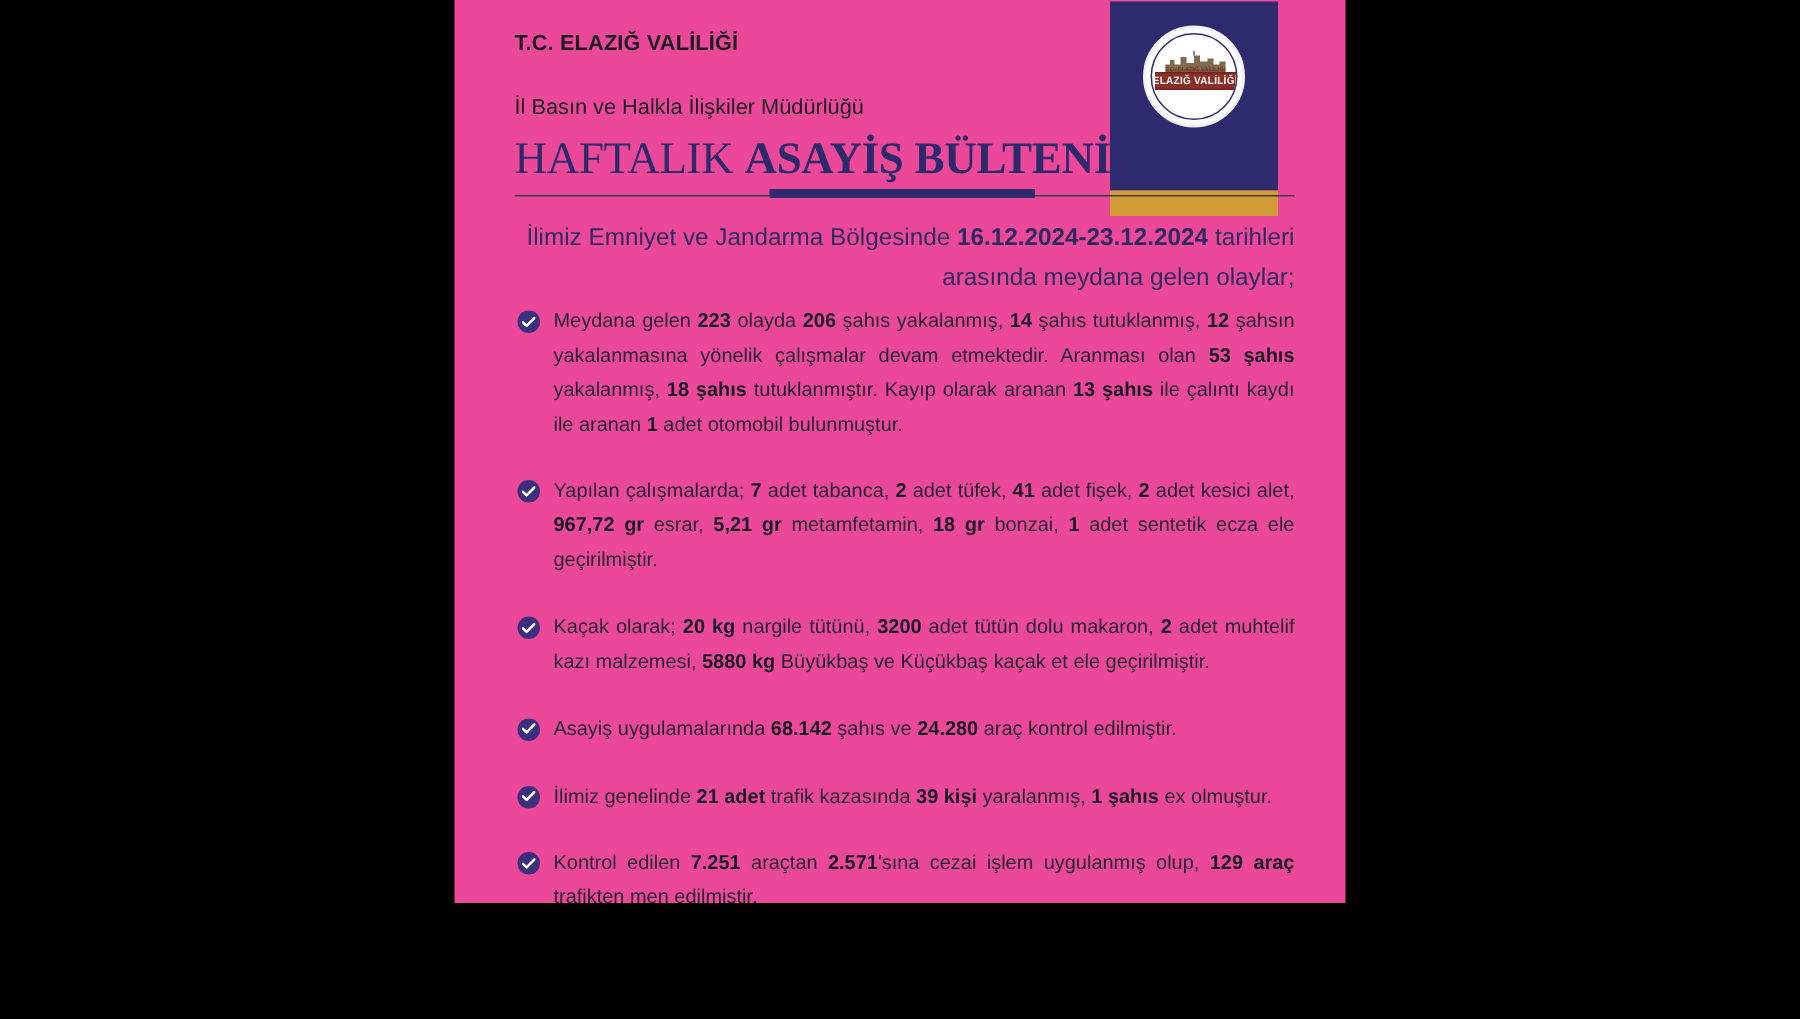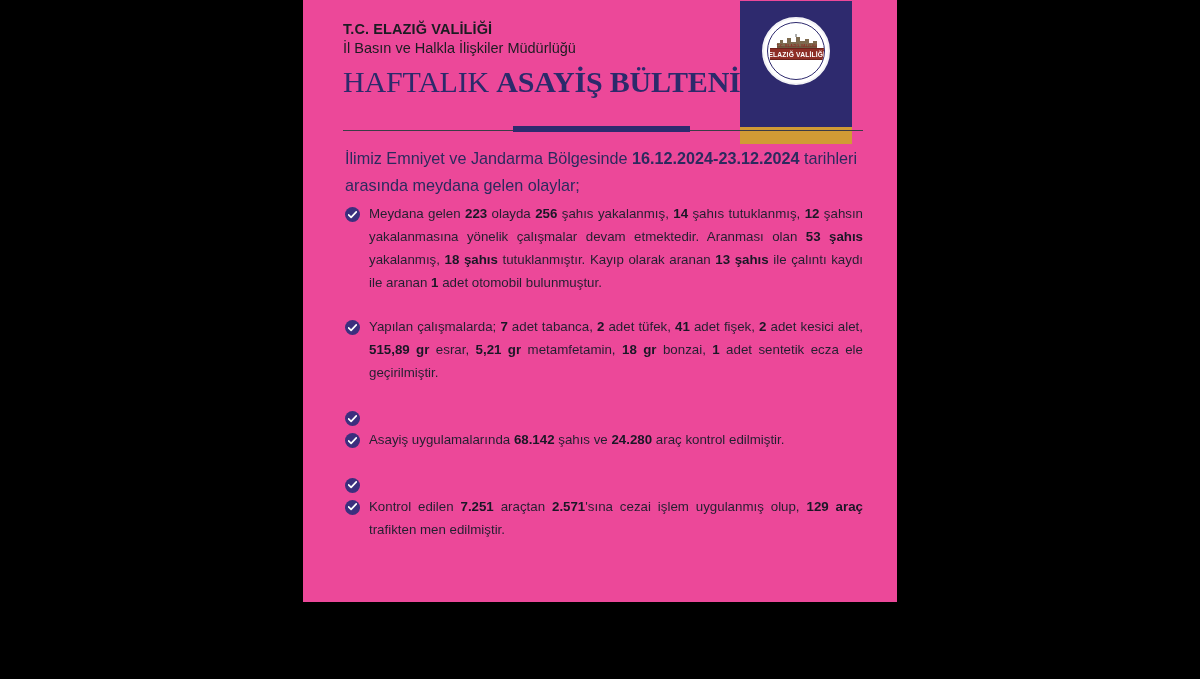--- a/index.html
+++ b/index.html
@@ -57,20 +57,21 @@
     white-space: nowrap;
   }
 
   .org-line2 {
     font-family: "Liberation Sans", sans-serif;
     font-size: 14.5px;
     font-weight: normal;
     color: #1c1c22;
     line-height: 1.45;
     white-space: nowrap;
+    margin-top: 24px;
   }
 
   #bulletin-title {
     margin-top: 7px;
     font-family: Liberation Serif, serif;
     font-size: 30px;
     line-height: 1.06;
     color: #2c2a6b;
     white-space: nowrap;
   }
@@ -185,21 +186,21 @@
   
   #intro {
     position: absolute;
     left: 42px;
     top: 145px;
     width: 518px;
     font-family: "Liberation Sans", sans-serif;
     font-size: 16.2px;
     line-height: 1.68;
     color: #2c2a5e;
-    text-align: left;
+    text-align: right;
   }
   #intro b { font-weight: bold; }
 
   
   #bullets {
     position: absolute;
     left: 42px;
     top: 203px;
     width: 518px;
   }
@@ -294,59 +295,61 @@
     <div id="intro"><span>İlimiz Emniyet ve Jandarma Bölgesinde </span><b>16.12.2024-23.12.2024</b><span> tarihleri arasında meydana gelen olaylar;</span></div>
 
     <div id="bullets">
 
       <div class="bullet-item">
         <span class="bullet-icon">
           <svg viewBox="0 0 9 8">
               <path d="M0.6 3.9 L3.1 6.3 L8.3 0.9" stroke="#ffffff" stroke-width="1.7" fill="none" stroke-linecap="round" stroke-linejoin="round"></path>
             </svg>
         </span>
-        <span>Meydana gelen <b>223</b> olayda <b>256</b> şahıs yakalanmış, <b>14</b> şahıs tutuklanmış, <b>12</b> şahsın yakalanmasına yönelik çalışmalar devam etmektedir. Aranması olan <b>53 şahıs</b> yakalanmış, <b>18 şahıs</b> tutuklanmıştır. Kayıp olarak aranan <b>13 şahıs</b> ile çalıntı kaydı ile aranan <b>1</b> adet otomobil bulunmuştur.</span>
-      </div>
-      <div class="gap-lg"></div>
-
-      <div class="bullet-item">
-        <span class="bullet-icon">
-          <svg viewBox="0 0 9 8">
-              <path d="M0.6 3.9 L3.1 6.3 L8.3 0.9" stroke="#ffffff" stroke-width="1.7" fill="none" stroke-linecap="round" stroke-linejoin="round"></path>
-            </svg>
-        </span>
-        <span>Yapılan çalışmalarda; <b>7</b> adet tabanca, <b>2</b> adet tüfek, <b>41</b> adet fişek, <b>2</b> adet kesici alet, <b>515,89 gr</b> esrar, <b>5,21 gr</b> metamfetamin, <b>18 gr</b> bonzai, <b>1</b> adet sentetik ecza ele geçirilmiştir.</span>
-      </div>
-      <div class="gap-lg"></div>
-
-      <div class="bullet-item">
-        <span class="bullet-icon">
-          <svg viewBox="0 0 9 8">
-              <path d="M0.6 3.9 L3.1 6.3 L8.3 0.9" stroke="#ffffff" stroke-width="1.7" fill="none" stroke-linecap="round" stroke-linejoin="round"></path>
-            </svg>
-        </span>
+        <span>Meydana gelen <b>223</b> olayda <b>206</b> şahıs yakalanmış, <b>14</b> şahıs tutuklanmış, <b>12</b> şahsın yakalanmasına yönelik çalışmalar devam etmektedir. Aranması olan <b>53 şahıs</b> yakalanmış, <b>18 şahıs</b> tutuklanmıştır. Kayıp olarak aranan <b>13 şahıs</b> ile çalıntı kaydı ile aranan <b>1</b> adet otomobil bulunmuştur.</span>
+      </div>
+      <div class="gap-lg"></div>
+
+      <div class="bullet-item">
+        <span class="bullet-icon">
+          <svg viewBox="0 0 9 8">
+              <path d="M0.6 3.9 L3.1 6.3 L8.3 0.9" stroke="#ffffff" stroke-width="1.7" fill="none" stroke-linecap="round" stroke-linejoin="round"></path>
+            </svg>
+        </span>
+        <span>Yapılan çalışmalarda; <b>7</b> adet tabanca, <b>2</b> adet tüfek, <b>41</b> adet fişek, <b>2</b> adet kesici alet, <b>967,72 gr</b> esrar, <b>5,21 gr</b> metamfetamin, <b>18 gr</b> bonzai, <b>1</b> adet sentetik ecza ele geçirilmiştir.</span>
+      </div>
+      <div class="gap-lg"></div>
+
+      <div class="bullet-item">
+        <span class="bullet-icon">
+          <svg viewBox="0 0 9 8">
+              <path d="M0.6 3.9 L3.1 6.3 L8.3 0.9" stroke="#ffffff" stroke-width="1.7" fill="none" stroke-linecap="round" stroke-linejoin="round"></path>
+            </svg>
+        </span>
+        <span>Kaçak olarak; <b>20 kg</b> nargile tütünü, <b>3200</b> adet tütün dolu makaron, <b>2</b> adet muhtelif kazı malzemesi, <b>5880 kg</b> Büyükbaş ve Küçükbaş kaçak et ele geçirilmiştir.</span>
       </div>
       <div class="gap-lg"></div>
 
       <div class="bullet-item">
         <span class="bullet-icon">
           <svg viewBox="0 0 9 8">
               <path d="M0.6 3.9 L3.1 6.3 L8.3 0.9" stroke="#ffffff" stroke-width="1.7" fill="none" stroke-linecap="round" stroke-linejoin="round"></path>
             </svg>
         </span>
         <span>Asayiş uygulamalarında <b>68.142</b> şahıs ve <b>24.280</b> araç kontrol edilmiştir.</span>
       </div>
       <div class="gap-lg"></div>
 
       <div class="bullet-item">
         <span class="bullet-icon">
           <svg viewBox="0 0 9 8">
               <path d="M0.6 3.9 L3.1 6.3 L8.3 0.9" stroke="#ffffff" stroke-width="1.7" fill="none" stroke-linecap="round" stroke-linejoin="round"></path>
             </svg>
         </span>
+        <span>İlimiz genelinde <b>21 adet</b> trafik kazasında <b>39 kişi</b> yaralanmış, <b>1 şahıs</b> ex olmuştur.</span>
       </div>
       <div class="gap-lg"></div>
 
       <div class="bullet-item">
         <span class="bullet-icon">
           <svg viewBox="0 0 9 8">
               <path d="M0.6 3.9 L3.1 6.3 L8.3 0.9" stroke="#ffffff" stroke-width="1.7" fill="none" stroke-linecap="round" stroke-linejoin="round"></path>
             </svg>
         </span>
         <span>Kontrol edilen <b>7.251</b> araçtan <b>2.571</b>'sına cezai işlem uygulanmış olup, <b>129 araç</b> trafikten men edilmiştir.</span>

